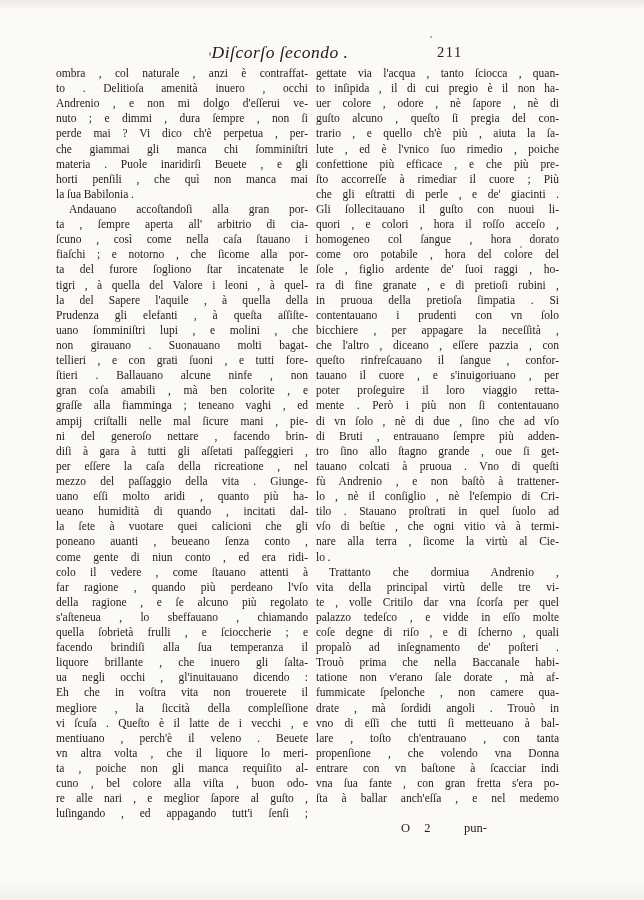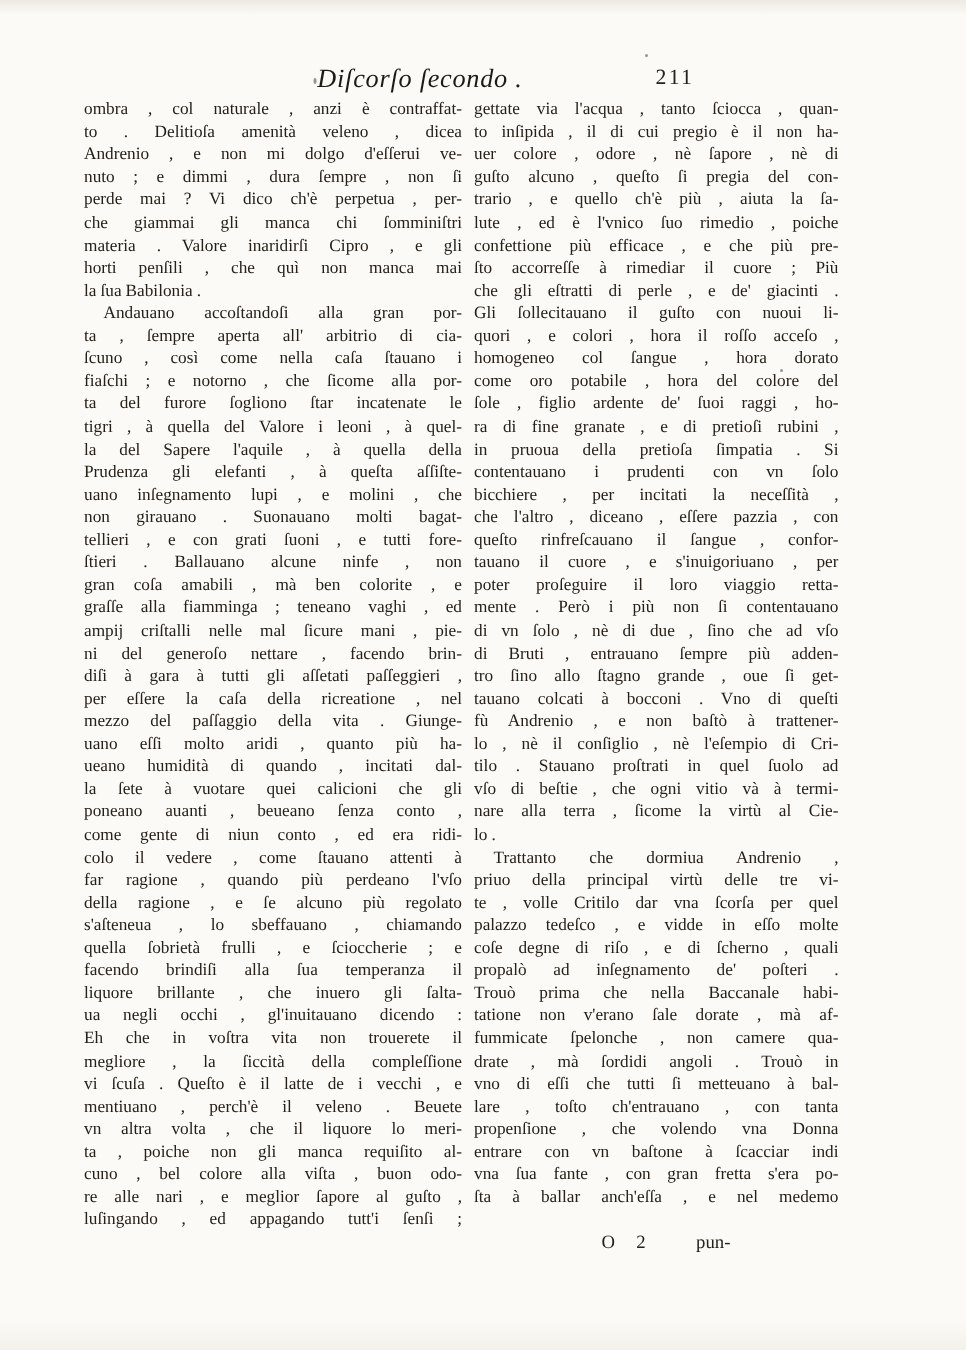--- a/index.html
+++ b/index.html
@@ -54,39 +54,39 @@
 </head>
 <body>
 
 <div class="running-head">Diſcorſo ſecondo .</div>
 
 <div class="page-number">211</div>
 
 <div class="text-col col-left">
     <div class="paragraph">
       <div class="line">ombra , col naturale , anzi è contraffat-</div>
-      <div class="line">to . Delitioſa amenità veleno , dicea</div>
+      <div class="line">to . Delitioſa amenità inuero , occhi</div>
       <div class="line">Andrenio , e non mi dolgo d'eſſerui ve-</div>
       <div class="line">nuto ; e dimmi , dura ſempre , non ſi</div>
       <div class="line">perde mai ? Vi dico ch'è perpetua , per-</div>
       <div class="line">che giammai gli manca chi ſomminiſtri</div>
-      <div class="line">materia . Valore inaridirſi Cipro , e gli</div>
+      <div class="line">materia . Puole inaridirſi Beuete , e gli</div>
       <div class="line">horti penſili , che quì non manca mai</div>
       <div class="line para-end">la ſua Babilonia .</div>
     </div>
     <div class="paragraph">
       <div class="line indent">Andauano accoſtandoſi alla gran por-</div>
       <div class="line">ta , ſempre aperta all' arbitrio di cia-</div>
       <div class="line">ſcuno , così come nella caſa ſtauano i</div>
       <div class="line">fiaſchi ; e notorno , che ſicome alla por-</div>
       <div class="line">ta del furore ſogliono ſtar incatenate le</div>
       <div class="line">tigri , à quella del Valore i leoni , à quel-</div>
       <div class="line">la del Sapere l'aquile , à quella della</div>
       <div class="line">Prudenza gli elefanti , à queſta aſſiſte-</div>
-      <div class="line">uano inſegnamento lupi , e molini , che</div>
+      <div class="line">uano ſomminiſtri lupi , e molini , che</div>
       <div class="line">non girauano . Suonauano molti bagat-</div>
       <div class="line">tellieri , e con grati ſuoni , e tutti fore-</div>
       <div class="line">ſtieri . Ballauano alcune ninfe , non</div>
       <div class="line">gran coſa amabili , mà ben colorite , e</div>
       <div class="line">graſſe alla fiamminga ; teneano vaghi , ed</div>
       <div class="line">ampij criſtalli nelle mal ſicure mani , pie-</div>
       <div class="line">ni del generoſo nettare , facendo brin-</div>
       <div class="line">diſi à gara à tutti gli aſſetati paſſeggieri ,</div>
       <div class="line">per eſſere la caſa della ricreatione , nel</div>
       <div class="line">mezzo del paſſaggio della vita . Giunge-</div>
@@ -127,40 +127,40 @@
       <div class="line">ſto accorreſſe à rimediar il cuore ; Più</div>
       <div class="line">che gli eſtratti di perle , e de' giacinti .</div>
       <div class="line">Gli ſollecitauano il guſto con nuoui li-</div>
       <div class="line">quori , e colori , hora il roſſo acceſo ,</div>
       <div class="line">homogeneo col ſangue , hora dorato</div>
       <div class="line">come oro potabile , hora del colore del</div>
       <div class="line">ſole , figlio ardente de' ſuoi raggi , ho-</div>
       <div class="line">ra di fine granate , e di pretioſi rubini ,</div>
       <div class="line">in pruoua della pretioſa ſimpatia . Si</div>
       <div class="line">contentauano i prudenti con vn ſolo</div>
-      <div class="line">bicchiere , per incitati la neceſſità ,</div>
+      <div class="line">bicchiere , per appagare la neceſſità ,</div>
       <div class="line">che l'altro , diceano , eſſere pazzia , con</div>
       <div class="line">queſto rinfreſcauano il ſangue , confor-</div>
       <div class="line">tauano il cuore , e s'inuigoriuano , per</div>
       <div class="line">poter proſeguire il loro viaggio retta-</div>
       <div class="line">mente . Però i più non ſi contentauano</div>
       <div class="line">di vn ſolo , nè di due , ſino che ad vſo</div>
       <div class="line">di Bruti , entrauano ſempre più adden-</div>
       <div class="line">tro ſino allo ſtagno grande , oue ſi get-</div>
-      <div class="line">tauano colcati à bocconi . Vno di queſti</div>
+      <div class="line">tauano colcati à pruoua . Vno di queſti</div>
       <div class="line">fù Andrenio , e non baſtò à trattener-</div>
       <div class="line">lo , nè il conſiglio , nè l'eſempio di Cri-</div>
       <div class="line">tilo . Stauano proſtrati in quel ſuolo ad</div>
       <div class="line">vſo di beſtie , che ogni vitio và à termi-</div>
       <div class="line">nare alla terra , ſicome la virtù al Cie-</div>
       <div class="line para-end">lo .</div>
     </div>
     <div class="paragraph">
       <div class="line indent">Trattanto che dormiua Andrenio ,</div>
-      <div class="line">priuo della principal virtù delle tre vi-</div>
+      <div class="line">vita della principal virtù delle tre vi-</div>
       <div class="line">te , volle Critilo dar vna ſcorſa per quel</div>
       <div class="line">palazzo tedeſco , e vidde in eſſo molte</div>
       <div class="line">coſe degne di riſo , e di ſcherno , quali</div>
       <div class="line">propalò ad inſegnamento de' poſteri .</div>
       <div class="line">Trouò prima che nella Baccanale habi-</div>
       <div class="line">tatione non v'erano ſale dorate , mà af-</div>
       <div class="line">fummicate ſpelonche , non camere qua-</div>
       <div class="line">drate , mà ſordidi angoli . Trouò in</div>
       <div class="line">vno di eſſi che tutti ſi metteuano à bal-</div>
       <div class="line">lare , toſto ch'entrauano , con tanta</div>

